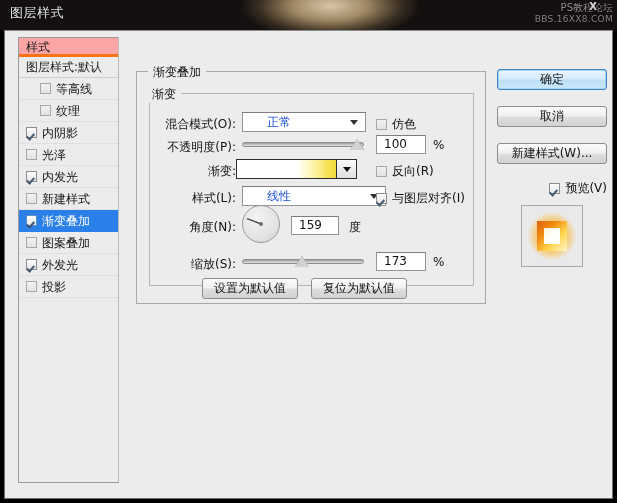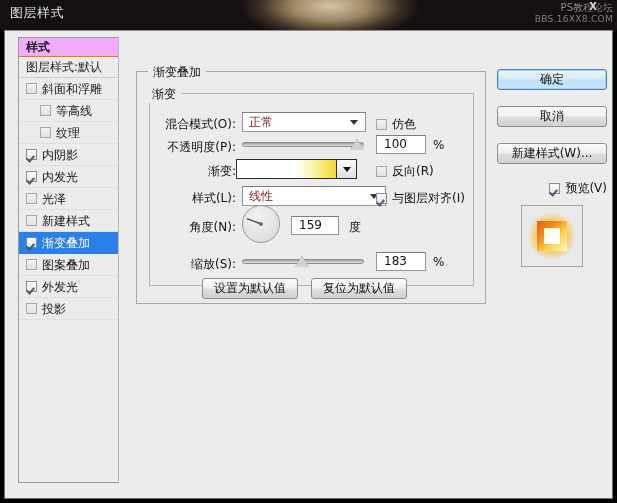--- a/index.html
+++ b/index.html
@@ -53,23 +53,23 @@
 
   
   .styles-panel {
     position: absolute; left: 13px; top: 6px; width: 101px; height: 446px;
     background: #ececec;
     border: 1px solid #9a9a9a;
     border-right-color: #b9b9b9;
   }
   .styles-head {
     height: 19px; line-height: 19px; padding-left: 7px;
-    background: #f0abfc;
-    border-bottom: 1px solid #f97316;
-    color: #1c1c1c; font-size: 12px; font-weight: bold;
+    background: #fca5a5;
+    border-bottom: 3px solid #f97316;
+    color: #1c1c1c; font-size: 12px;
   }
   .styles-blend {
     height: 21px; line-height: 21px; padding-left: 7px;
     background: #ececec;
     border-bottom: 1px solid #cfcfcf;
     color: #1c1c1c; font-size: 12px;
   }
   .style-row {
     height: 22px; line-height: 22px;
     display: flex; align-items: center;
@@ -138,21 +138,21 @@
 
   
   .dd {
     position: absolute;
     height: 20px;
     background: #ffffff;
     border: 1px solid #949494;
     border-top-color: #7d7d7d;
     display: flex; align-items: center;
   }
-  .dd-text { padding-left: 6px; font-size: 12px; color: #7f1d1d; flex: 1; }
+  .dd-text { padding-left: 24px; font-size: 12px; color: #1d4ed8; flex: 1; }
   .dd-arrow {
     width: 0; height: 0; margin-right: 7px;
     border-left: 4px solid transparent;
     border-right: 4px solid transparent;
     border-top: 5px solid #333;
   }
 
   
   .grad-wrap {
     position: absolute; display: flex; height: 20px;
@@ -269,43 +269,39 @@
       <div class="wm2">BBS.16XX8.COM</div>
     </div>
   </div>
 
   <div class="dialog">
 
     <div class="styles-panel">
       <div class="styles-head">样式</div>
       <div class="styles-blend">图层样式:默认</div>
 
-      <div class="style-row">
-        <span class="cb dim"></span>
-        <span>斜面和浮雕</span>
-      </div>
       <div class="style-row indent">
         <span class="cb dim"></span>
         <span>等高线</span>
       </div>
       <div class="style-row indent">
         <span class="cb dim"></span>
         <span>纹理</span>
       </div>
       <div class="style-row">
         <span class="cb checked"></span>
         <span>内阴影</span>
       </div>
       <div class="style-row">
+        <span class="cb dim"></span>
+        <span>光泽</span>
+      </div>
+      <div class="style-row">
         <span class="cb checked"></span>
         <span>内发光</span>
-      </div>
-      <div class="style-row">
-        <span class="cb dim"></span>
-        <span>光泽</span>
       </div>
       <div class="style-row">
         <span class="cb dim"></span>
         <span>新建样式</span>
       </div>
       <div class="style-row selected">
         <span class="cb checked"></span>
         <span>渐变叠加</span>
       </div>
       <div class="style-row">
@@ -378,21 +374,21 @@
         </svg>
       </div>
       <div class="numfield" style="left:155px; top:152px; width:48px;">159</div>
       <div class="unit" style="left:213px; top:155px;">度</div>
 
       <div class="lbl" style="left:18px; top:192px; width:82px;">缩放(S):</div>
       <div class="slider" style="left:106px; top:189px; width:122px;">
         <div class="slider-track"></div>
         <div class="slider-thumb" style="left:53px;"></div>
       </div>
-      <div class="numfield" style="left:240px; top:188px; width:50px;">183</div>
+      <div class="numfield" style="left:240px; top:188px; width:50px;">173</div>
       <div class="unit" style="left:297px; top:191px;">%</div>
     </div>
 
     <div class="default-btns">
       <div class="btn">设置为默认值</div>
       <div class="btn">复位为默认值</div>
     </div>
 
     <div class="right-col">
       <div class="btn primary">确定</div>

